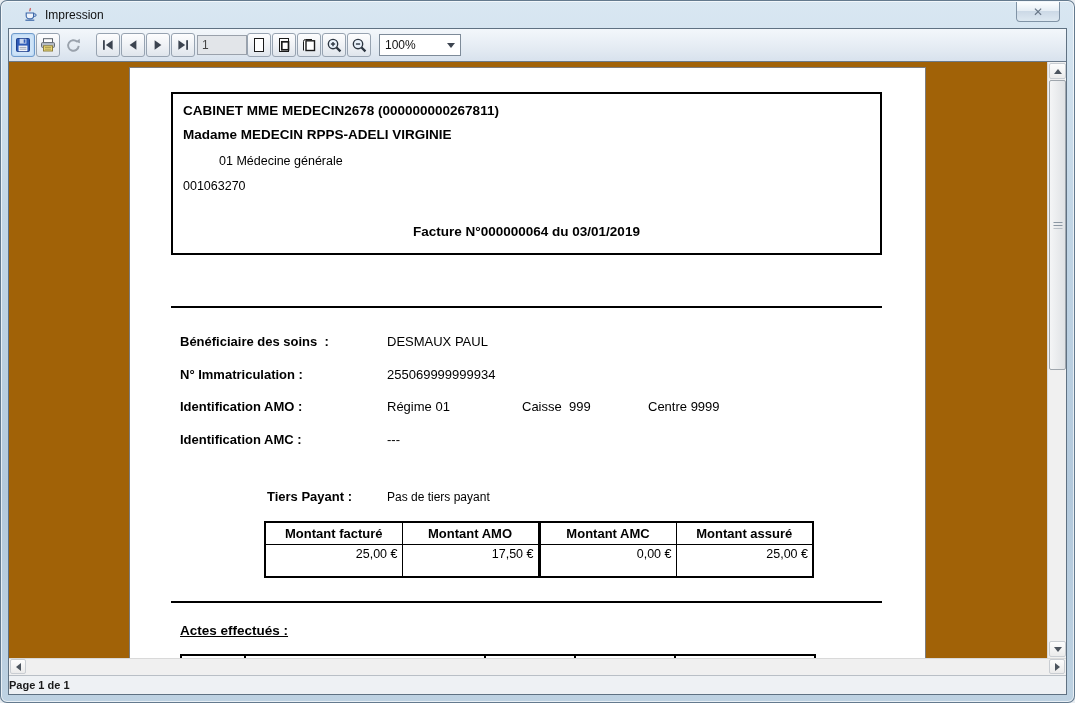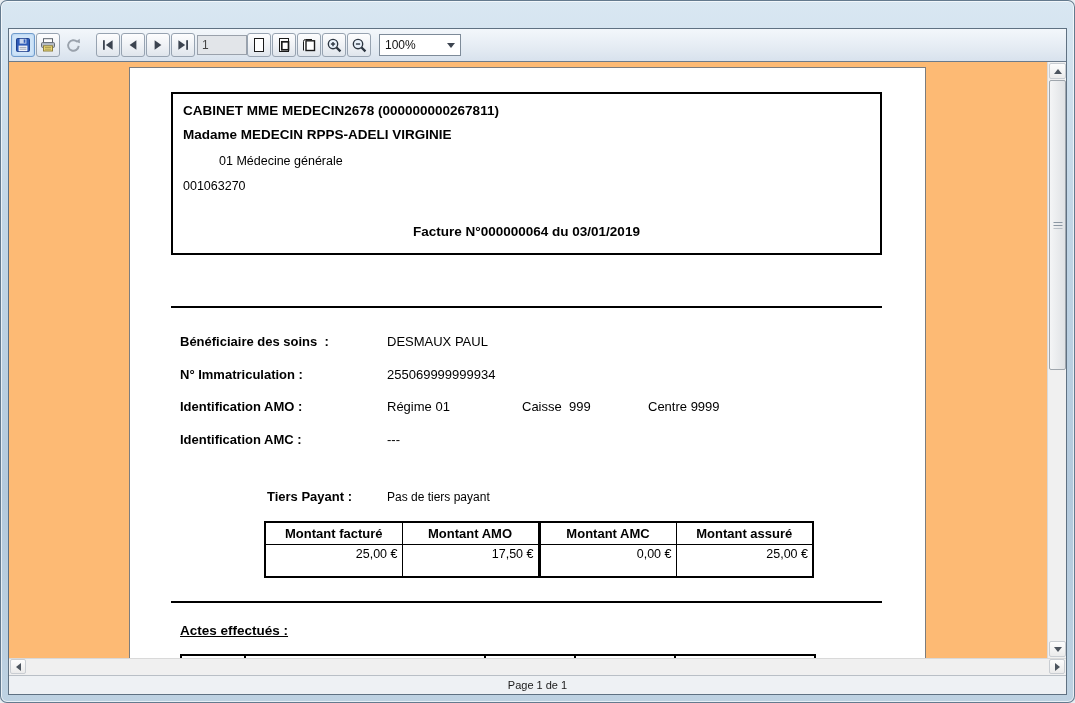--- a/index.html
+++ b/index.html
@@ -33,21 +33,21 @@
   .page-field{width:50px;height:20px;box-sizing:border-box;border:1px solid #9aa1ab;background:#e2e5e9;
     font-family:"Liberation Sans",sans-serif;font-size:12px;color:#444;padding:1px 4px;margin:0 0 0 1px;}
   .gap10{width:10px;flex:0 0 10px;}
   .gap4{width:4px;flex:0 0 4px;}
   .combo{width:82px;height:22px;box-sizing:border-box;border:1px solid #7e8b99;background:#fff;
     display:flex;align-items:center;margin-left:3px;cursor:pointer;}
   .combo .val{flex:1;font-size:12px;color:#111;padding-left:5px;}
   .combo .arrow-zone{width:18px;height:100%;display:flex;align-items:center;justify-content:center;}
   .tri-down{width:0;height:0;border-left:4px solid transparent;border-right:4px solid transparent;border-top:5px solid #3c4document45;border-top:5px solid #3c4450;}
   
-  .main{flex:1;position:relative;background:#fdba74;overflow:hidden;}
+  .main{flex:1;position:relative;background:#a16207;overflow:hidden;}
   .viewport{position:absolute;left:0;top:0;right:19px;bottom:0;overflow:hidden;}
   .sheet{position:absolute;left:120px;top:5px;width:795px;height:595px;background:#fff;
     border:1px solid #7d7d7d;overflow:hidden;color:#000;}
   
   .abs{position:absolute;}
   .hdr-box{left:41px;top:24px;width:707px;height:159px;border:2px solid #000;}
   .b135{font-weight:bold;font-size:13.5px;}
   .n125{font-size:12.5px;}
   .doc-title{left:0;width:100%;top:203px;text-align:center;font-size:22px;font-weight:bold;letter-spacing:.5px;}
   .rule{height:2px;background:#000;}
@@ -75,28 +75,42 @@
   .tri-u{width:0;height:0;border-left:4px solid transparent;border-right:4px solid transparent;border-bottom:5px solid #4c545e;}
   .tri-d{width:0;height:0;border-left:4px solid transparent;border-right:4px solid transparent;border-top:5px solid #4c545e;}
   .tri-l{width:0;height:0;border-top:4px solid transparent;border-bottom:4px solid transparent;border-right:5px solid #4c545e;}
   .tri-r{width:0;height:0;border-top:4px solid transparent;border-bottom:4px solid transparent;border-left:5px solid #4c545e;}
   .vthumb{position:absolute;left:1px;width:17px;top:18px;height:290px;border:1px solid #9fa6ad;border-radius:2px;
     background:linear-gradient(90deg,#f4f5f6,#dfe2e5);box-sizing:border-box;cursor:pointer;}
   .grip{position:absolute;left:50%;top:50%;transform:translate(-50%,-50%);width:9px;height:7px;
     background:repeating-linear-gradient(180deg,#8b97a3 0 1px,transparent 1px 3px);}
   
   .statusbar{flex:0 0 18px;height:18px;background:#eef1f4;border-top:1px solid #b9bfc6;
-    display:flex;align-items:center;justify-content:center;font-size:11px;font-weight:normal;color:#1a1a1a;}
+    display:flex;align-items:center;justify-content:flex-start;font-size:11px;font-weight:bold;color:#1a1a1a;}
 </style>
 </head>
 <body>
 
 <div id="stage">
   <div class="window">
 
+    <div class="titlebar">
+      <span class="app-icon">
+        <svg width="16" height="16" viewBox="0 0 16 16">
+          <path d="M8 1.2c1.1 1-.9 1.6.1 3" stroke="#c43b3b" stroke-width="1.1" fill="none"></path>
+          <path d="M4.2 6h7.4v3a3.7 2.9 0 0 1-7.4 0z" fill="#eef3fa" stroke="#3a66a8" stroke-width="1.1"></path>
+          <path d="M11.6 6.8h1.2a1.3 1.3 0 0 1 0 2.6h-1.2" fill="none" stroke="#3a66a8" stroke-width="1"></path>
+          <path d="M3.4 13.2h8.9" stroke="#3a66a8" stroke-width="1.2"></path>
+        </svg>
+      </span>
+      <span class="title">Impression</span>
+      <div class="close-btn">
+        <span class="close-x">✕</span>
+      </div>
+    </div>
 
     <div class="client">
 
       <div class="toolbar">
         <div class="tbtn selected">
           <span>
             <svg width="16" height="16" viewBox="0 0 16 16">
               <rect x="1.5" y="1.5" width="13" height="13" rx="1" fill="#2f5bb7" stroke="#1d3f8c"></rect>
               <rect x="4.6" y="1.8" width="6.8" height="4.8" fill="#c9d6ee"></rect>
               <rect x="8.7" y="2.4" width="1.7" height="3.4" fill="#2f5bb7"></rect>

